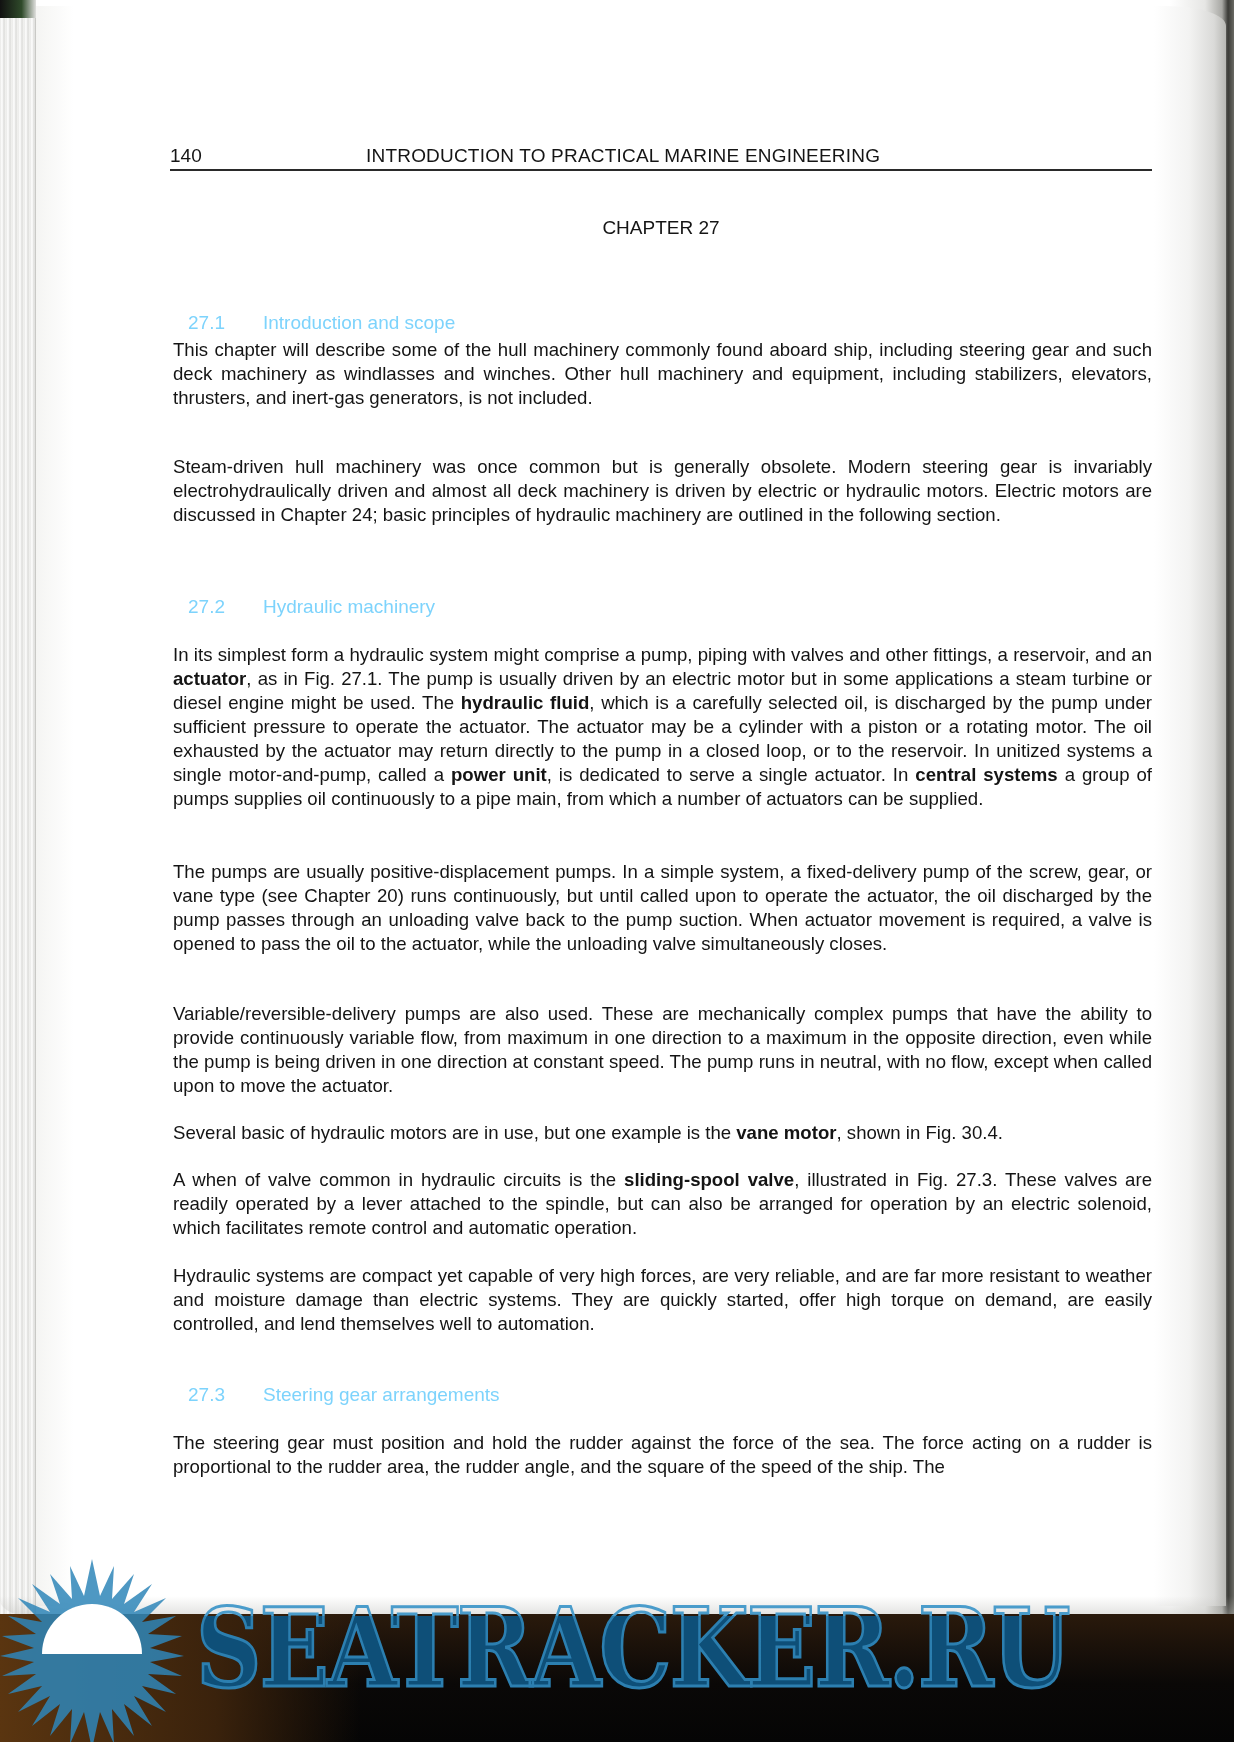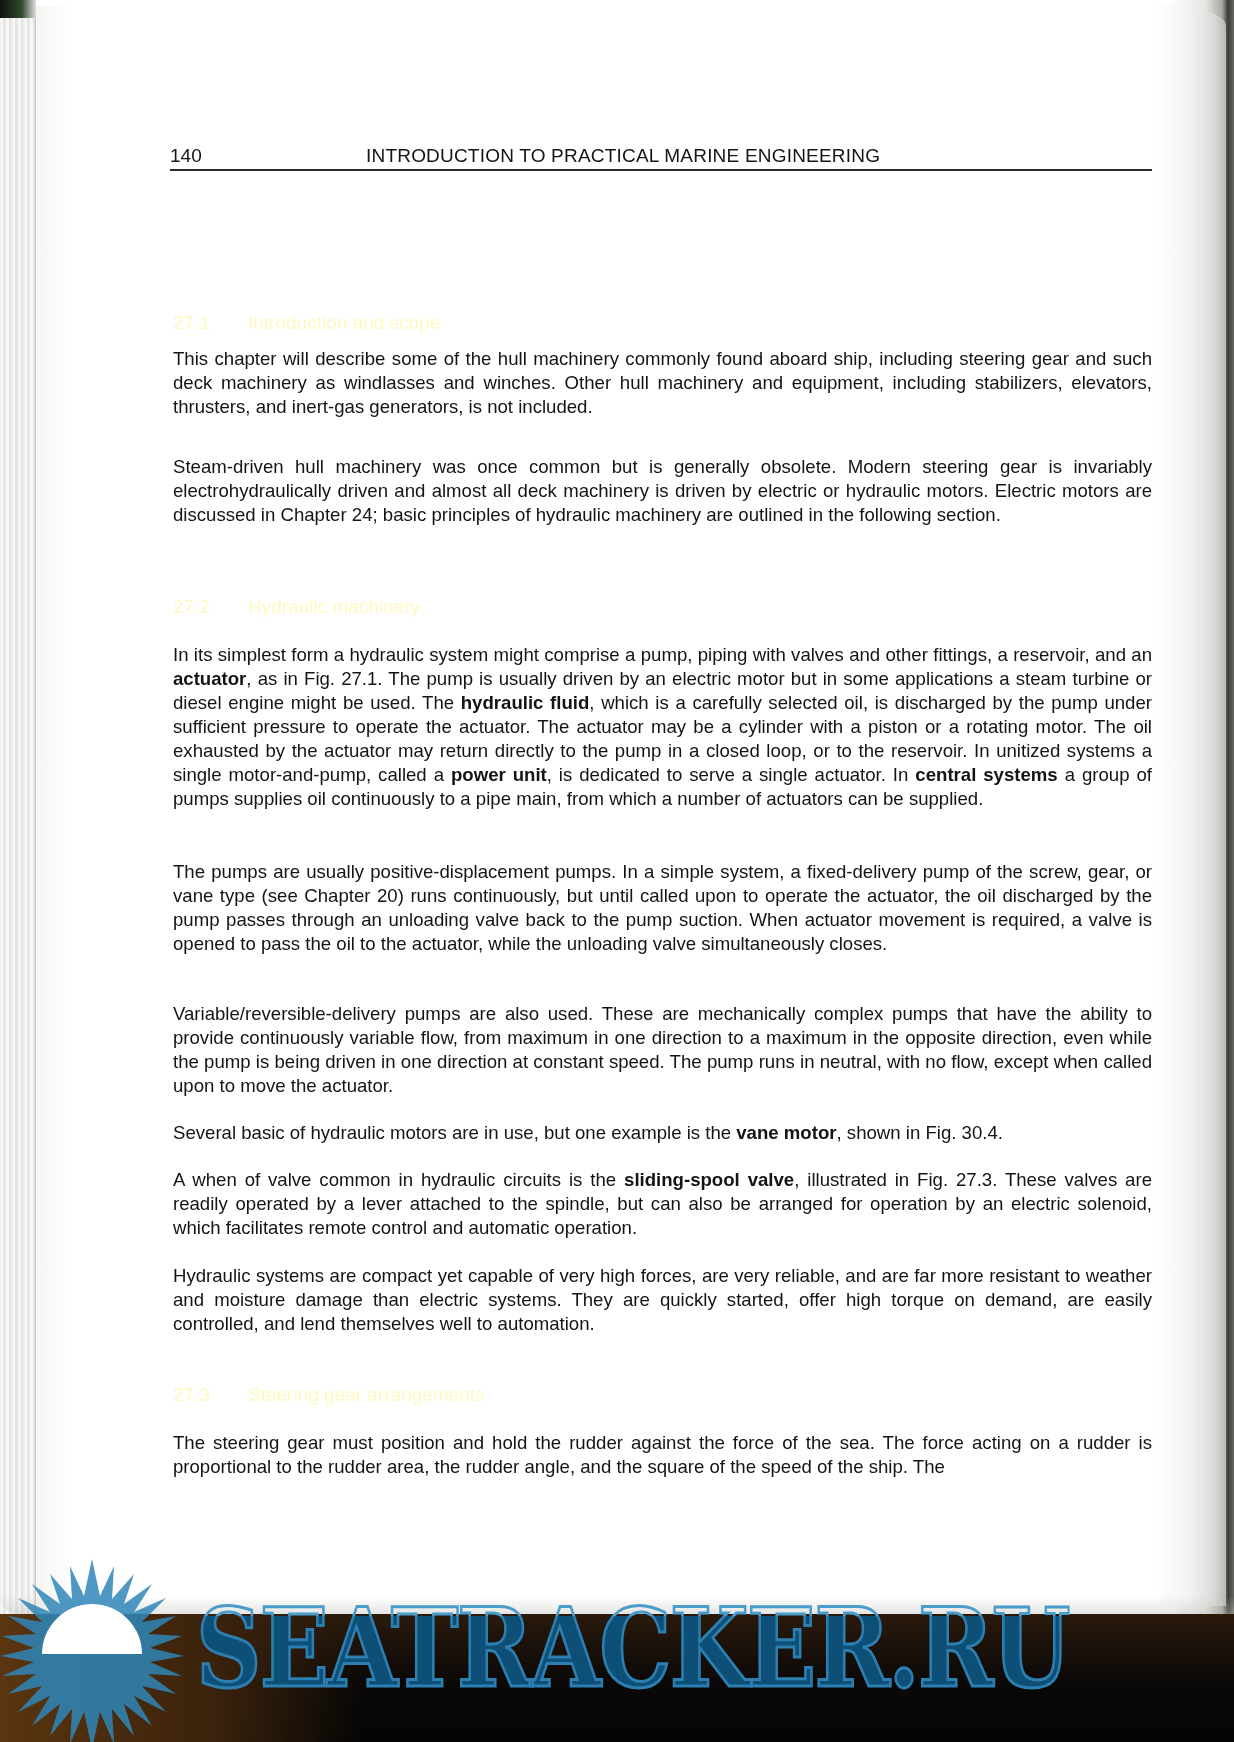--- a/index.html
+++ b/index.html
@@ -34,21 +34,21 @@
   .header .pg { position:absolute; left:0; top:0; }
   .header .title { position:absolute; left:196px; top:0; letter-spacing:0.2px; }
   .chapter {
     position:absolute; left:170px; top:216px; width:982px; text-align:center;
     font-size:19px; line-height:24px; color:#151515;
   }
   .content {
     position:absolute; left:173px; width:979px; color:#141414;
     font-size:18.6px; line-height:24px; text-align:justify;
   }
-  .h2 { position:absolute; left:173px; font-size:19px; color:#fef9c3; }
+  .h2 { position:absolute; left:188px; font-size:19px; color:#7dd3fc; }
   .h2 .num { display:inline-block; width:75px; }
   p { margin:0; }
   b { font-weight:bold; }
 
   .bottom-band {
     position:absolute; left:0; top:1614px; width:1234px; height:128px;
     background:linear-gradient(to bottom,#2a1a0c 0,#1c120a 30px,#0a0807 70px,#050505 128px);
   }
   .bottom-band::before {
     content:""; position:absolute; left:0; top:0; width:360px; height:128px;
@@ -86,26 +86,27 @@
 <div class="scan-bg"></div>
 <div class="page"></div>
 <div class="left-edge"></div>
 
 <div class="header">
   <span class="pg">140</span>
   <span class="title">INTRODUCTION TO PRACTICAL MARINE ENGINEERING</span>
 </div>
 
 <div class="chapter">
+  <div>CHAPTER 27</div>
 </div>
 
 <div class="h2" style="top:312px;">
   <span class="num">27.1</span><span>Introduction and scope</span>
 </div>
-<div class="content" style="top:347px;">
+<div class="content" style="top:338px;">
   <p>This chapter will describe some of the hull machinery commonly found aboard ship, including steering gear and such deck machinery as windlasses and winches. Other hull machinery and equipment, including stabilizers, elevators, thrusters, and inert-gas generators, is not included.</p>
 </div>
 <div class="content" style="top:455px;">
   <p>Steam-driven hull machinery was once common but is generally obsolete. Modern steering gear is invariably electrohydraulically driven and almost all deck machinery is driven by electric or hydraulic motors. Electric motors are discussed in Chapter 24; basic principles of hydraulic machinery are outlined in the following section.</p>
 </div>
 
 <div class="h2" style="top:596px;">
   <span class="num">27.2</span><span>Hydraulic machinery</span>
 </div>
 <div class="content" style="top:643px;">

